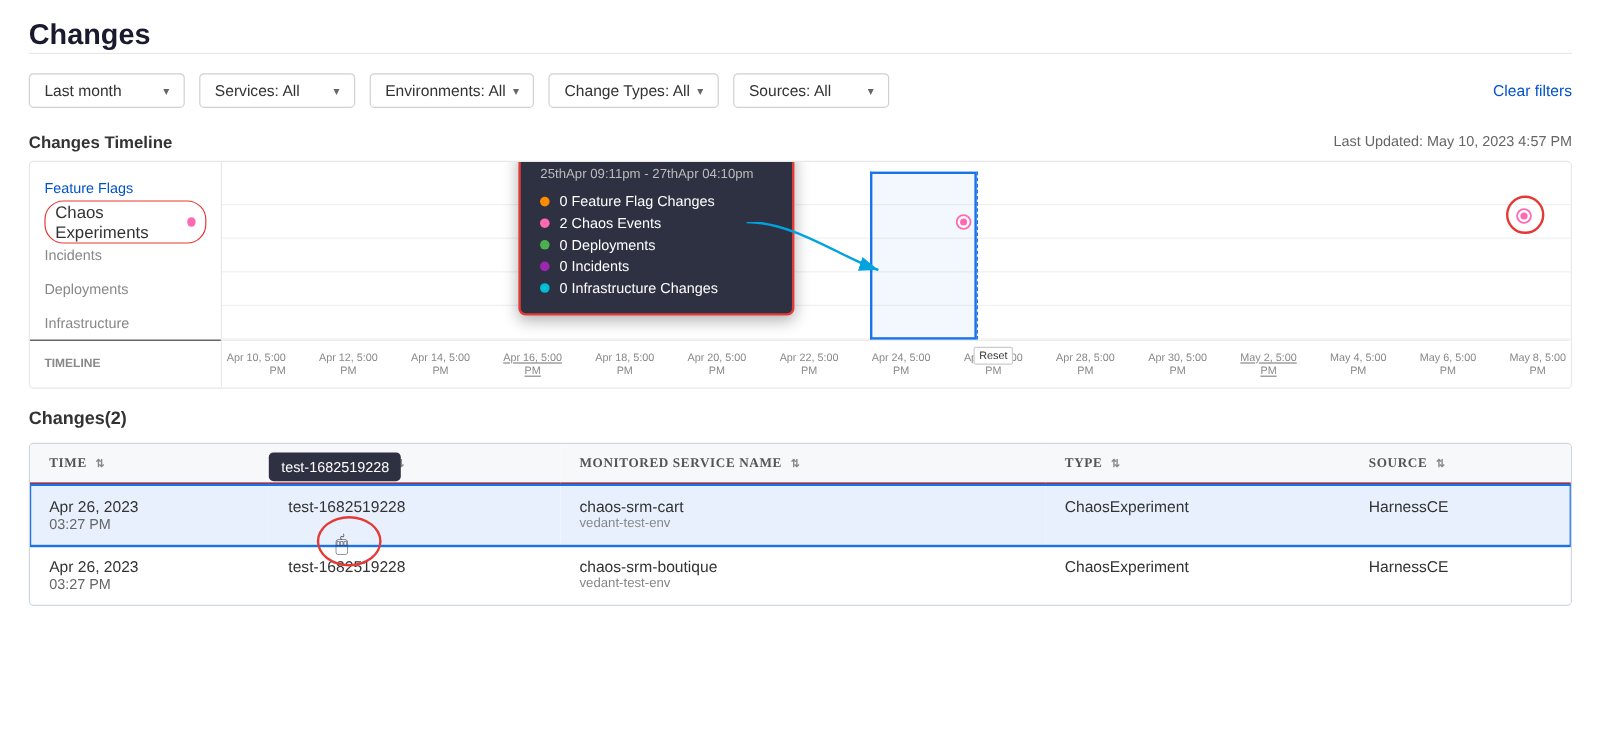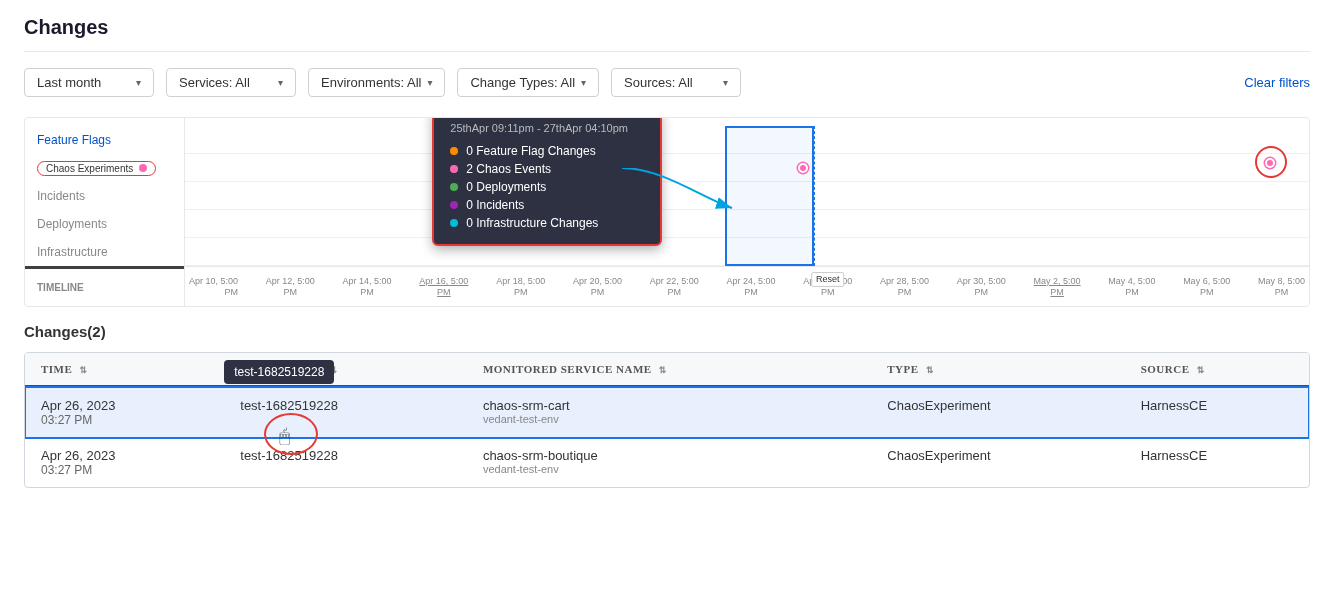--- a/index.html
+++ b/index.html
@@ -1,20 +1,20 @@
 <!DOCTYPE html>
 <html><head>
   <meta charset="utf-8">
   <style>
     * { box-sizing: border-box; margin: 0; padding: 0; }
     body { font-family: -apple-system, BlinkMacSystemFont, 'Segoe UI', sans-serif; background: #fff; color: #333; font-size: 13px; }
     
     .page { padding: 16px 24px; }
     
-    .page-title { font-size: 20px; font-weight: 700; color: #1a1a2e; margin-bottom: 16px; padding-bottom: 12px; border-bottom: 1px solid #e8e8e8; }
+    .page-title { font-size: 24px; font-weight: 700; color: #1a1a2e; margin-bottom: 16px; border-bottom: 1px solid #e8e8e8; }
     
     .filters-row { display: flex; align-items: center; gap: 12px; margin-bottom: 20px; flex-wrap: wrap; }
     
     .filter-select { display: flex; align-items: center; gap: 6px; border: 1px solid #d0d0d0; border-radius: 4px; padding: 6px 12px; background: #fff; cursor: pointer; font-size: 13px; color: #333; min-width: 130px; justify-content: space-between; }
     .filter-select .chevron { color: #666; font-size: 10px; }
     
     .clear-filters { color: #0052cc; font-size: 13px; cursor: pointer; margin-left: auto; font-weight: 500; }
     
     .section { margin-bottom: 16px; }
     .section-header { display: flex; justify-content: space-between; align-items: center; margin-bottom: 8px; }
@@ -81,40 +81,44 @@
       <span class="chevron">▾</span>
     </div>
     <div class="filter-select">
       <span>Sources: All</span>
       <span class="chevron">▾</span>
     </div>
     <span class="clear-filters">Clear filters</span>
   </div>
 
   <div class="section">
+    <div class="section-header">
+      <span class="section-title">Changes Timeline</span>
+      <span class="last-updated">Last Updated: May 10, 2023 4:57 PM</span>
+    </div>
 
     <div class="timeline-container" style="position:relative;">
       <div class="timeline-layout">
 
         <div class="timeline-left">
           <div style="height:8px;"></div>
 
           <div class="cat-label link">Feature Flags</div>
 
           <div style="padding:3px 12px; height:28px; display:flex; align-items:center;">
-            <span style="border:1.5px solid #e53935; border-radius:16px; padding:1px 8px; display:inline-flex; align-items:center; gap:6px; font-size:10px; font-weight:500; color:#333;">
+            <span style="border:1.5px solid #e53935; border-radius:16px; padding:1px 8px; display:inline-flex; align-items:center; gap:6px; font-size:14px; font-weight:500; color:#333;">
               <span>Chaos Experiments</span>
               <span style="width:8px;height:8px;border-radius:50%;background:#ff69b4;display:inline-block;"></span>
             </span>
           </div>
           <div class="cat-label">Incidents</div>
           <div class="cat-label">Deployments</div>
           <div class="cat-label">Infrastructure</div>
 
-          <div style="border-top:3px solid #404040; padding: 16px 12px; font-size:10px; font-weight:700; color:#888; height:40px; display:flex; align-items:center;text-align:center;">TIMELINE</div>
+          <div style="border-top:1px solid #404040; padding: 16px 12px; font-size:10px; font-weight:700; color:#888; height:40px; display:flex; align-items:center;text-align:center;">TIMELINE</div>
         </div>
 
         <div class="timeline-right" style="position:relative;">
 
           <div style="position:relative; height:148px;">
             <div style="height:8px;"></div>
 
             <div style="height:28px; border-bottom:1px solid #f0f0f0; position:relative;"></div>
             <div style="height:28px; border-bottom:1px solid #f0f0f0; position:relative;">
 

